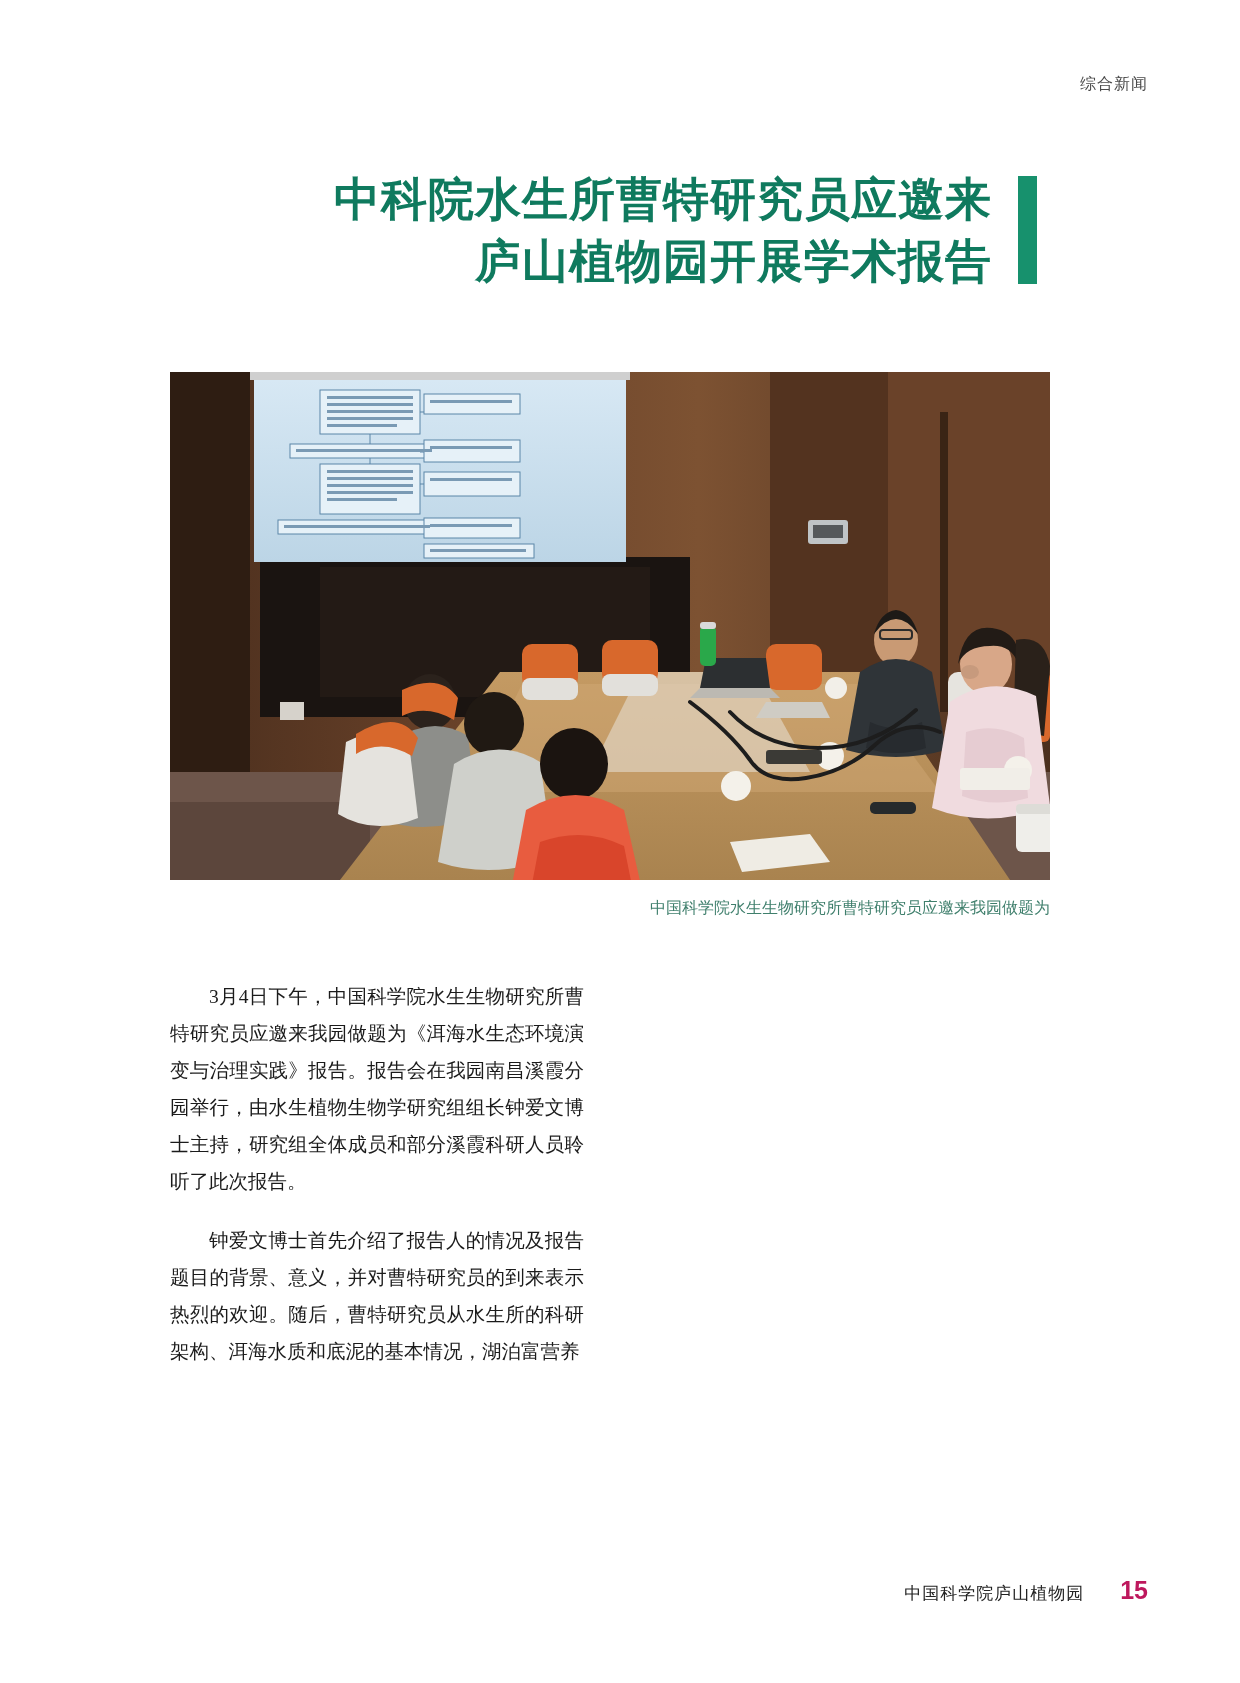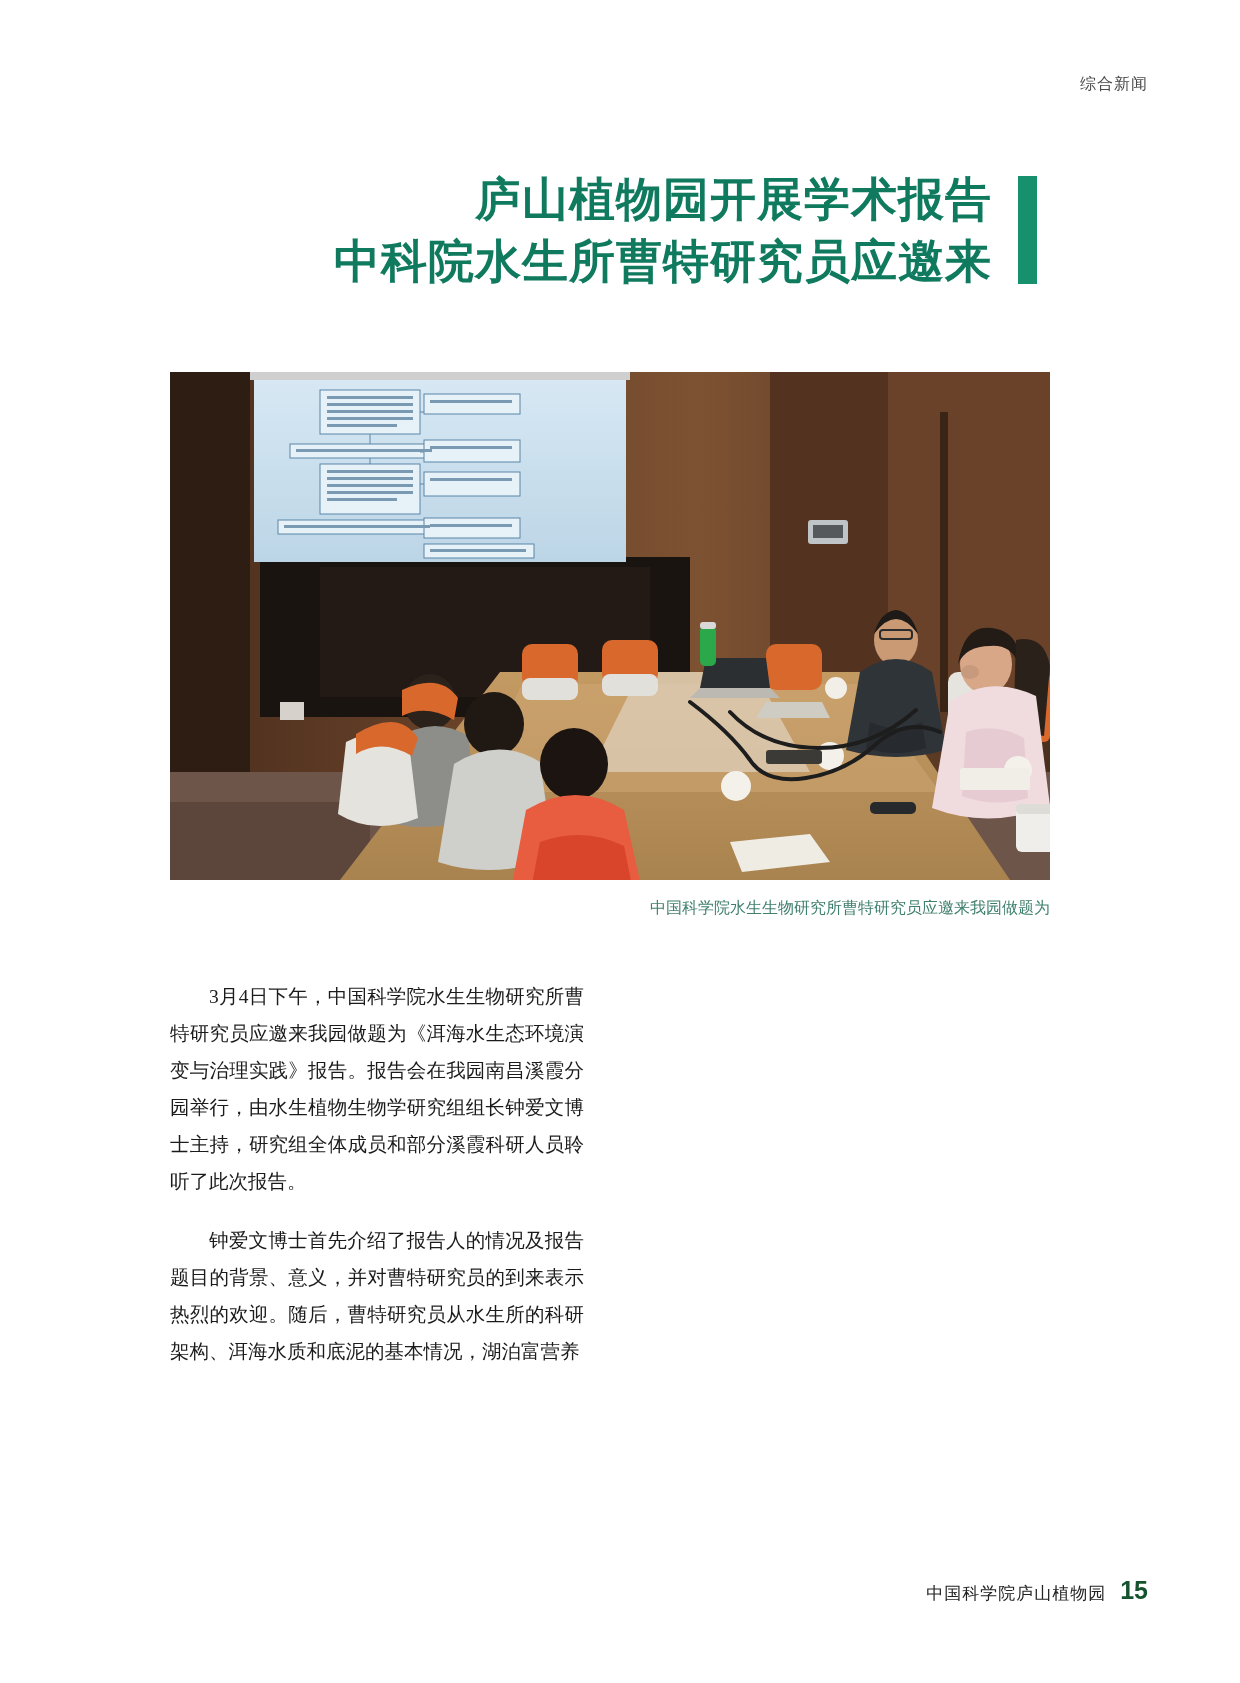--- a/index.html
+++ b/index.html
@@ -119,33 +119,34 @@
   .footer-text {
     font-family: "Liberation Sans", sans-serif;
     font-size: 17px;
     color: #222;
     letter-spacing: 1px;
   }
   .footer-page {
     font-family: "Liberation Sans", sans-serif;
     font-size: 25px;
     font-weight: bold;
-    color: #14532d;
+    color: #be185d;
+    margin-left: 22px;
   }
 </style>
 </head>
 <body>
 
 <div class="page">
 
   <div class="section-label">综合新闻</div>
 
   <div class="title-block">
+    <div class="title-line">中科院水生所曹特研究员应邀来</div>
     <div class="title-line">庐山植物园开展学术报告</div>
-    <div class="title-line">中科院水生所曹特研究员应邀来</div>
   </div>
   <div class="title-bar"></div>
 
   <div class="photo">
     <svg width="880" height="508" viewBox="0 0 880 508" xmlns="http://www.w3.org/2000/svg">
       <defs>
         <linearGradient id="wallG" x1="0" y1="0" x2="1" y2="0">
           <stop offset="0" stop-color="#4a2e1d"></stop>
           <stop offset="0.35" stop-color="#6b432a"></stop>
           <stop offset="0.6" stop-color="#7d5232"></stop>

